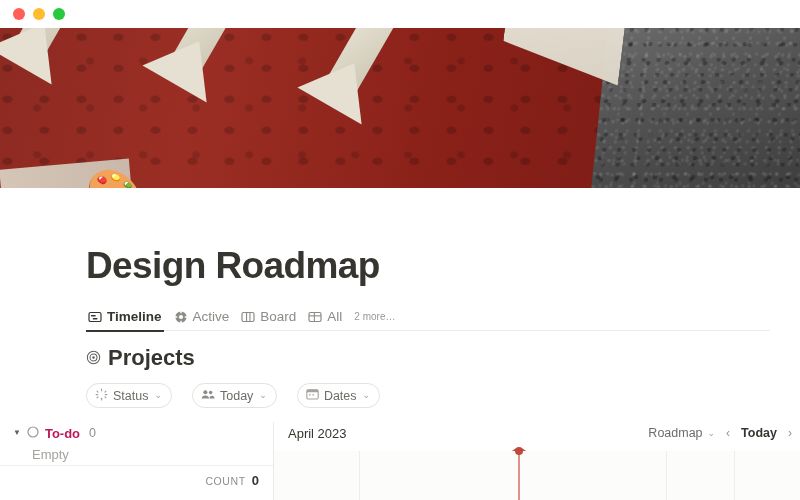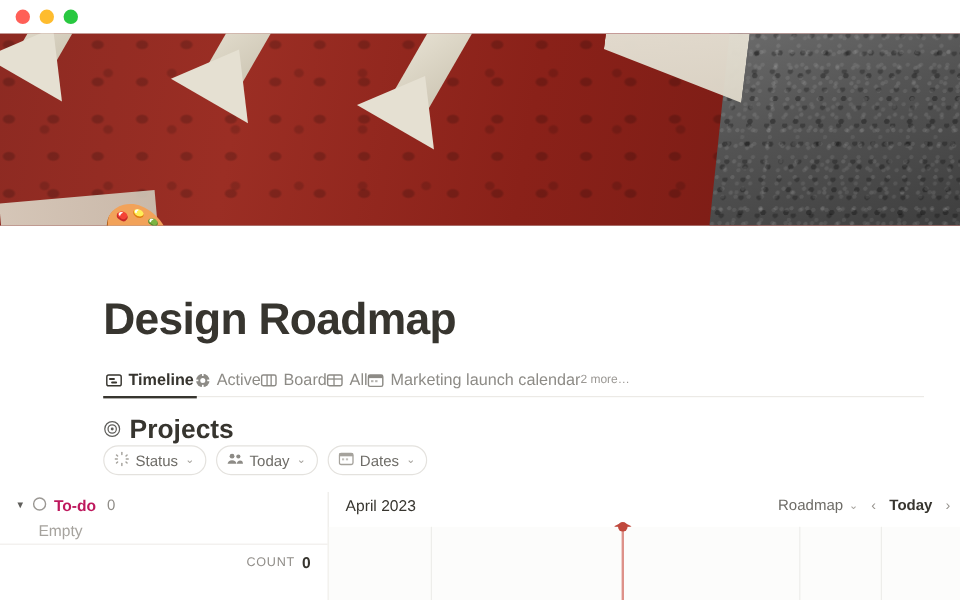--- a/index.html
+++ b/index.html
@@ -104,21 +104,21 @@
 
   .page-title {
     font-size: 37px; font-weight: bold;
     color: #37352f; letter-spacing: -0.6px;
     margin-top: 57px;
   }
 
   
   .tabs {
     display: flex; align-items: center;
-    gap: 0;
+    gap: 12px;
     margin-top: 16px;
     border-bottom: 1px solid #eceae6;
     height: 28px;
     padding-left: 2px;
   }
   .tab {
     display: flex; align-items: center; gap: 5px;
     font-size: 13.5px; color: #8d8b86;
     height: 28px;
     position: relative;
@@ -134,21 +134,21 @@
   .tab-more { font-size: 10px; color: #9b9894; cursor: pointer; white-space: nowrap; }
   .tab svg { display: block; }
 
   
   .coll-title {
     display: flex; align-items: center; gap: 7px;
     margin-top: 14px;
     font-size: 22px; font-weight: bold; color: #37352f;
   }
 
-  .filters { display: flex; gap: 8px; margin-top: 0; }
+  .filters { display: flex; gap: 20px; margin-top: 12px; }
   .pill {
     display: flex; align-items: center; gap: 5px;
     border: 1px solid #e4e2de;
     border-radius: 14px;
     padding: 3px 9px 3px 8px;
     font-size: 12.5px; color: #6e6c67;
     background: #fff;
     cursor: pointer;
     height: 25px;
   }
@@ -339,31 +339,20 @@
           <span>
             <svg width="14" height="14" viewBox="0 0 14 14">
               <rect x="1" y="2.5" width="12" height="9" rx="1.4" fill="none" stroke="#8d8b86" stroke-width="1.2"></rect>
               <rect x="1" y="5.3" width="12" height="1.1" fill="#8d8b86"></rect>
               <rect x="5.8" y="2.5" width="1.1" height="9" fill="#8d8b86"></rect>
             </svg>
           </span>
           <span>All</span>
         </div>
 
-        <div class="tab">
-          <span>
-            <svg width="14" height="14" viewBox="0 0 14 14">
-              <rect x="1" y="2.5" width="12" height="9.5" rx="1.4" fill="none" stroke="#8d8b86" stroke-width="1.2"></rect>
-              <rect x="1" y="2.5" width="12" height="2.6" fill="#8d8b86"></rect>
-              <rect x="3.2" y="6.8" width="2" height="1.7" fill="#b4b2ae"></rect>
-              <rect x="6.6" y="6.8" width="2" height="1.7" fill="#b4b2ae"></rect>
-            </svg>
-          </span>
-          <span>Marketing launch calendar</span>
-        </div>
 
         <div class="tab-more">2 more…</div>
       </div>
 
       <div class="coll-title">
         <span>
           <svg width="15" height="15" viewBox="0 0 16 16">
             <circle cx="8" cy="8" r="6.6" fill="none" stroke="#5f5e5b" stroke-width="1.1"></circle>
             <circle cx="8" cy="8" r="3.7" fill="none" stroke="#5f5e5b" stroke-width="1.1"></circle>
             <circle cx="8" cy="8" r="1.3" fill="#5f5e5b"></circle>

